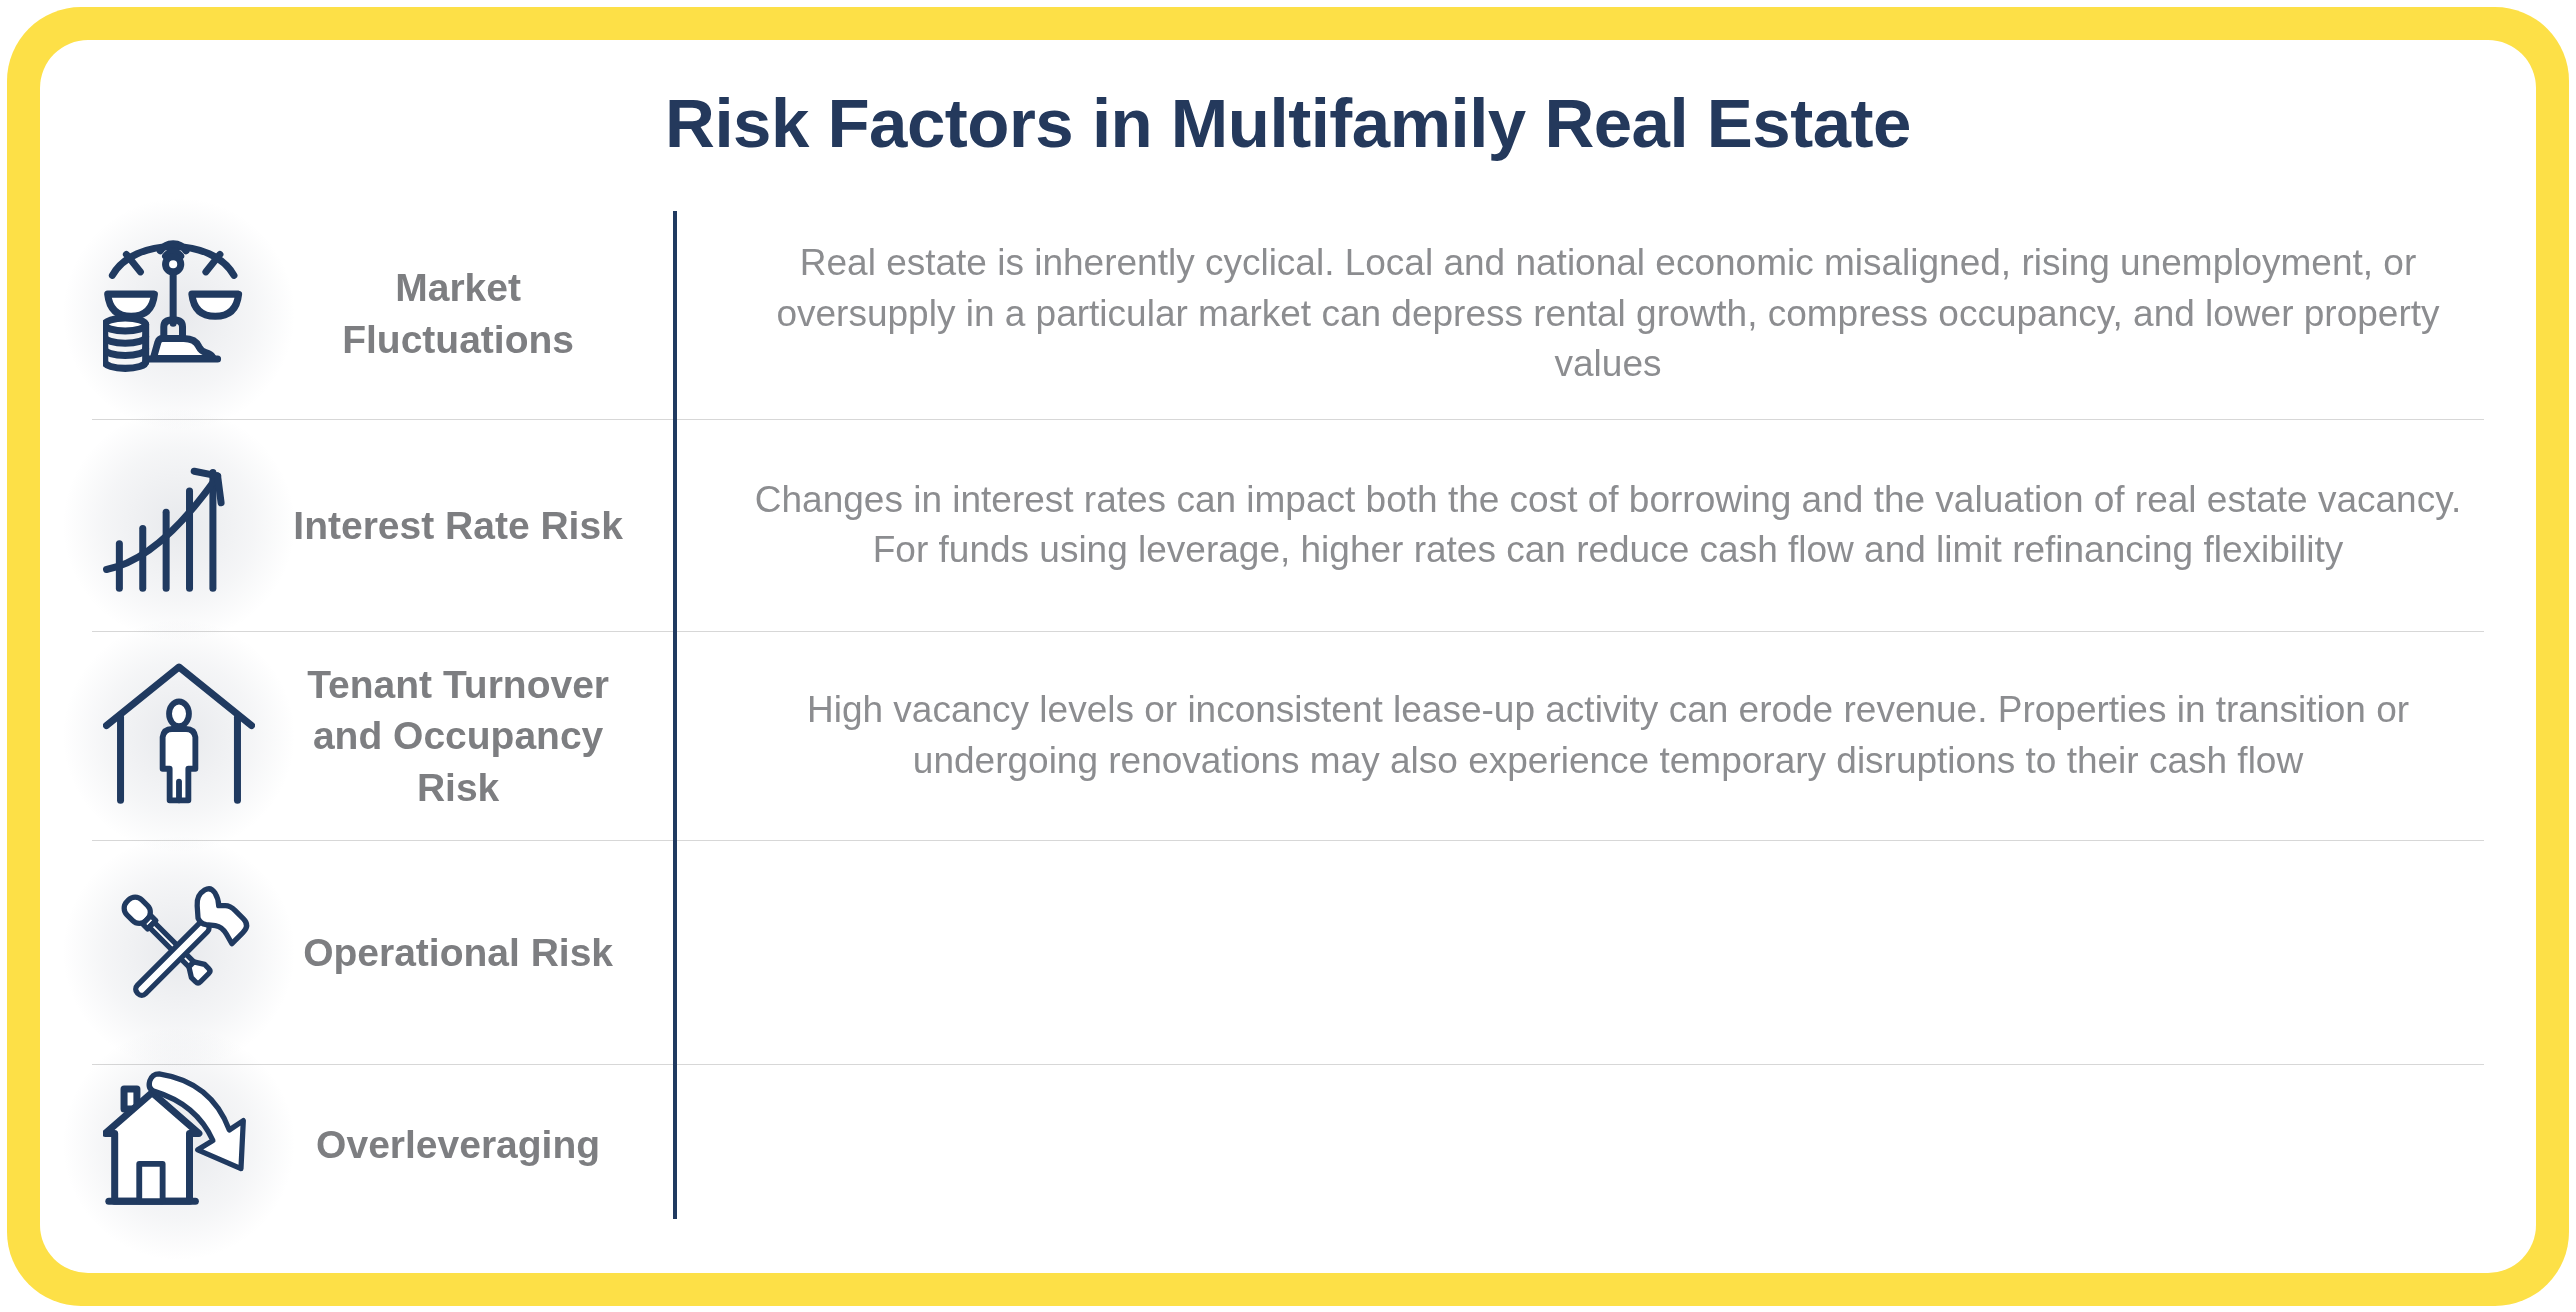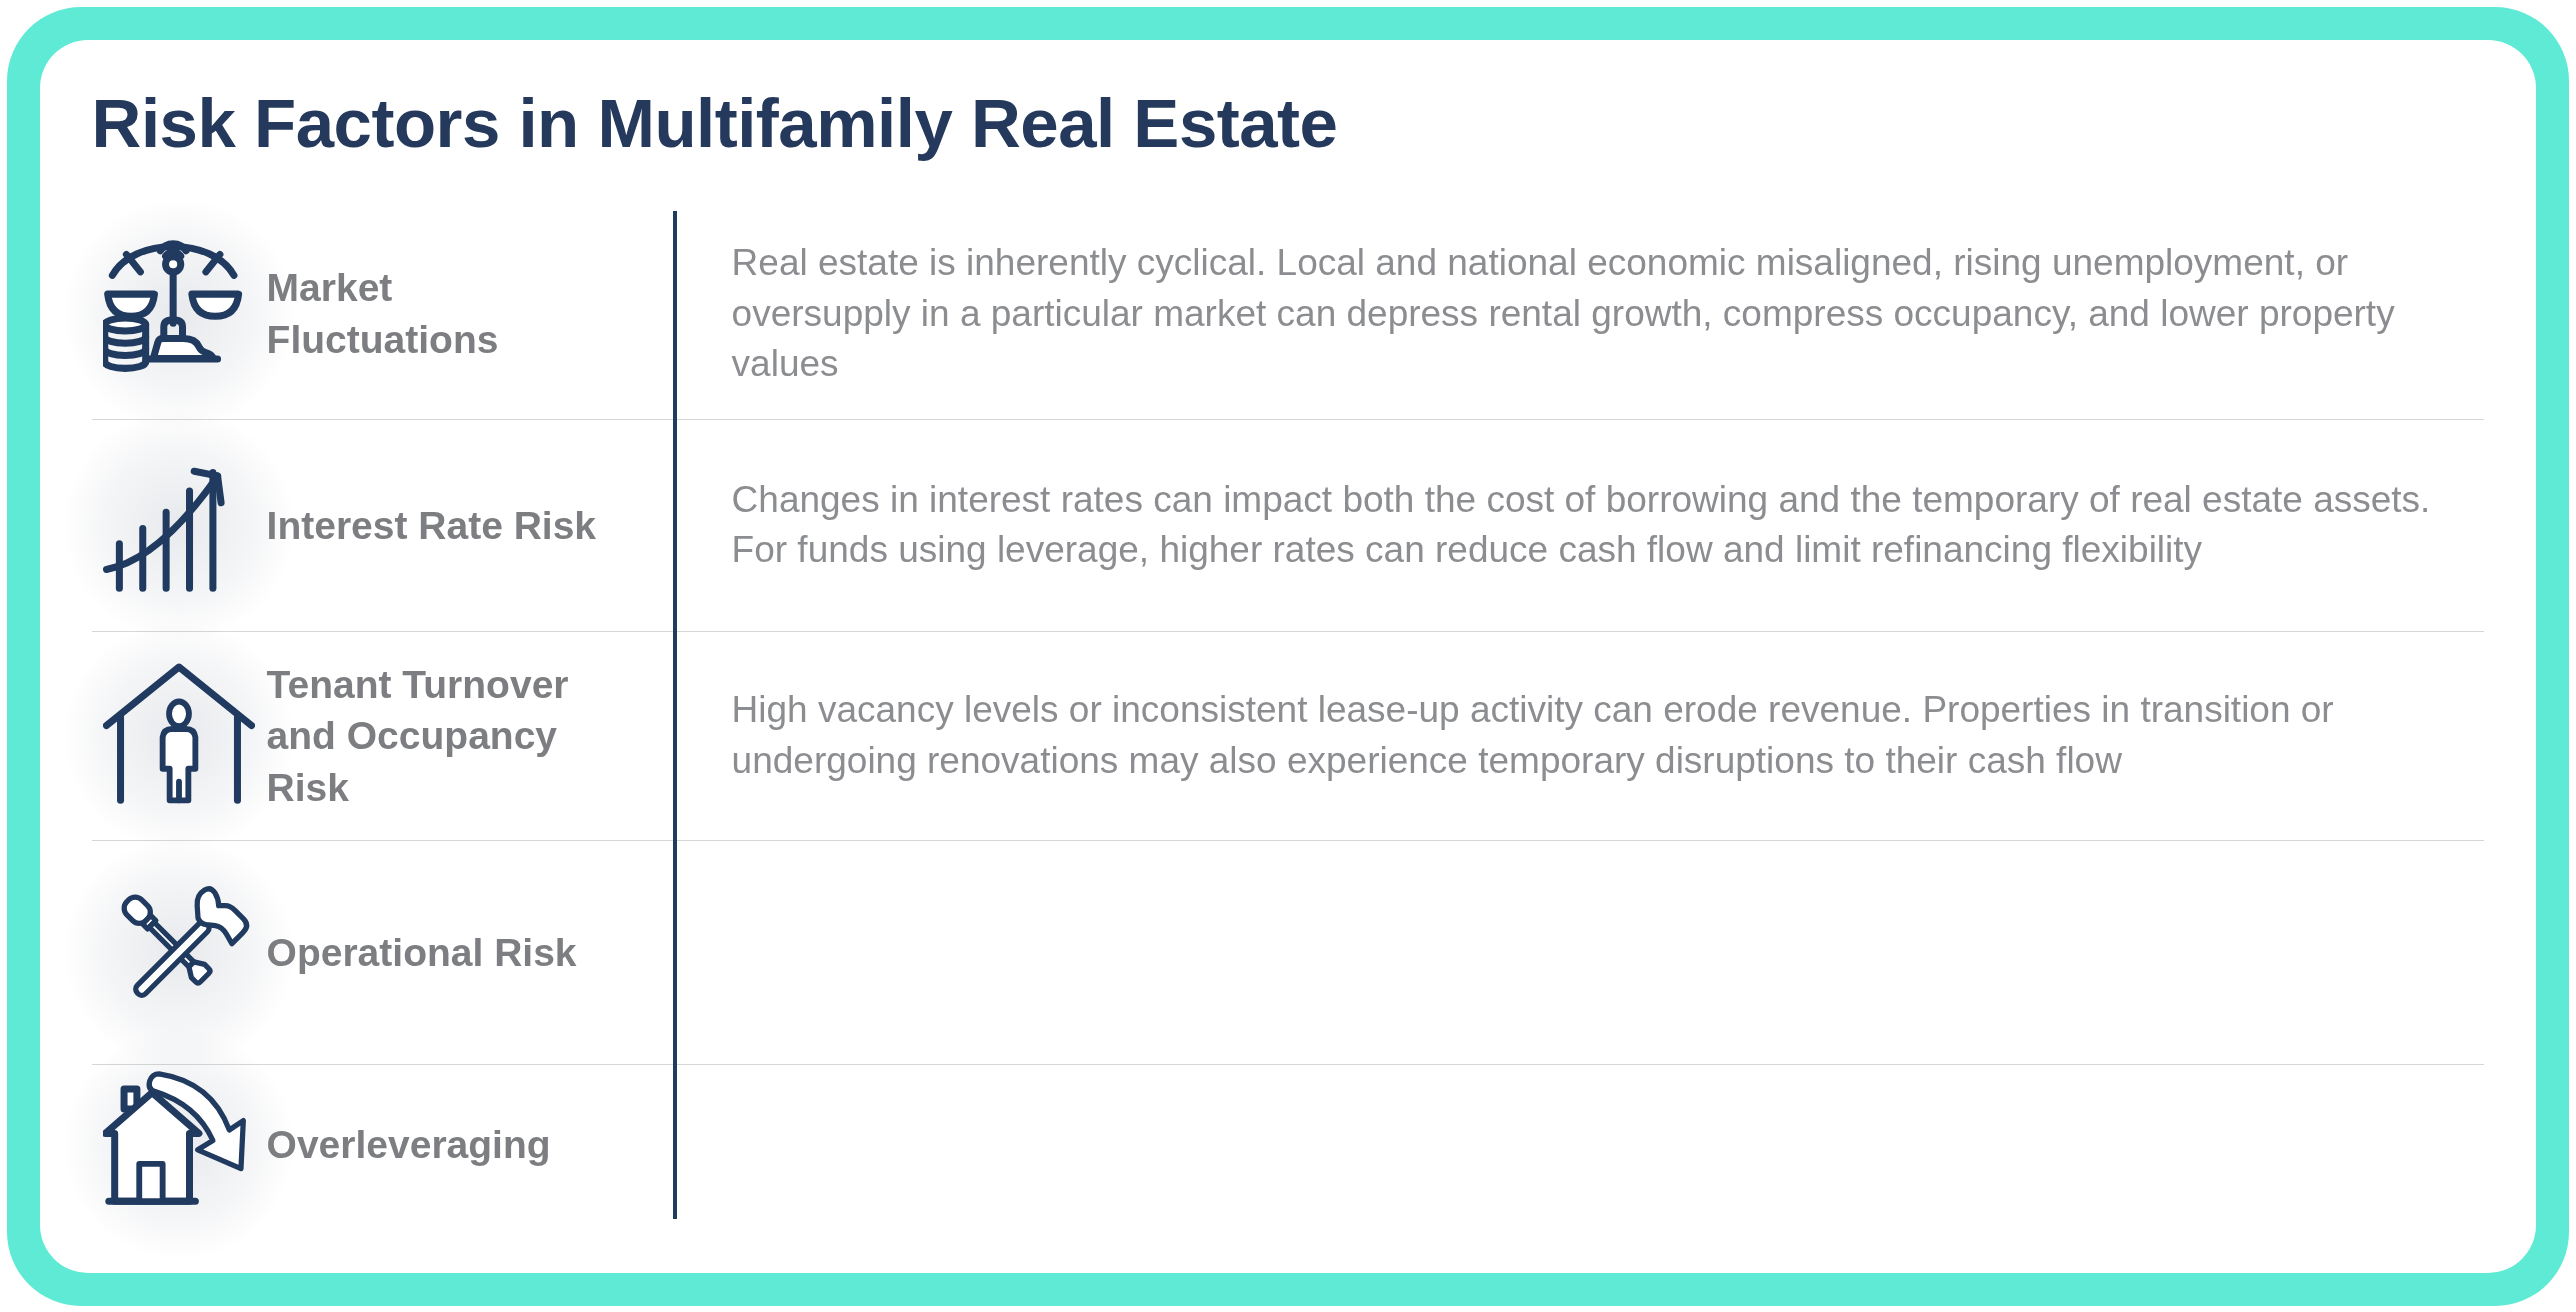--- a/index.html
+++ b/index.html
@@ -5,22 +5,23 @@
   * { margin: 0; padding: 0; box-sizing: border-box; }
   html, body { background: #ffffff; }
   body {
     width: 2576px; height: 1313px;
     position: relative;
     font-family: "Liberation Sans", sans-serif;
     overflow: hidden;
   }
   .frame {
     position: absolute; inset: 6.6px;
-    background: #5eead4;
+    background: #fde047;
     border-radius: 74px;
+    text-align: center;
   }
   .card {
     position: absolute; inset: 33px;
     background: #ffffff;
     border-radius: 48px;
     padding: 0 52px;
     overflow: hidden;
   }
   .title {
     margin-top: 45px;
@@ -134,21 +135,21 @@
             <path class="ln" d="M 28 238 V 162"></path>
             <path class="ln" d="M 68 238 V 136"></path>
             <path class="ln" d="M 108 238 V 108"></path>
             <path class="ln" d="M 148 238 V 72"></path>
             <path class="ln" d="M 188 238 V 40"></path>
             <path class="ln" d="M 6 206 C 60 196 122 152 196 46"></path>
             <path class="ln" d="M 156 38 L 196 46 L 202 92"></path>
           </svg>
         </div>
         <div class="label">Interest Rate Risk</div>
-        <div class="desc">Changes in interest rates can impact both the cost of borrowing and the temporary of real estate assets. For funds using leverage, higher rates can reduce cash flow and limit refinancing flexibility</div>
+        <div class="desc">Changes in interest rates can impact both the cost of borrowing and the valuation of real estate vacancy. For funds using leverage, higher rates can reduce cash flow and limit refinancing flexibility</div>
       </div>
 
       <div class="row">
         <div class="icon-cell">
           <svg width="152" height="152" viewBox="0 0 260 260">
             <path class="ln" d="M 6 112 L 130 12 L 254 112"></path>
             <path class="ln" d="M 30 98 V 240"></path>
             <path class="ln" d="M 230 98 V 240"></path>
             <ellipse class="lnw" cx="130" cy="92" rx="17" ry="21" style="stroke-width:10"></ellipse>
             <path class="lnw" style="stroke-width:10" d="M 102 132 Q 104 118 118 118 H 142 Q 156 118 158 132 V 186 H 146 V 240 H 114 V 186 H 102 Z"></path>

